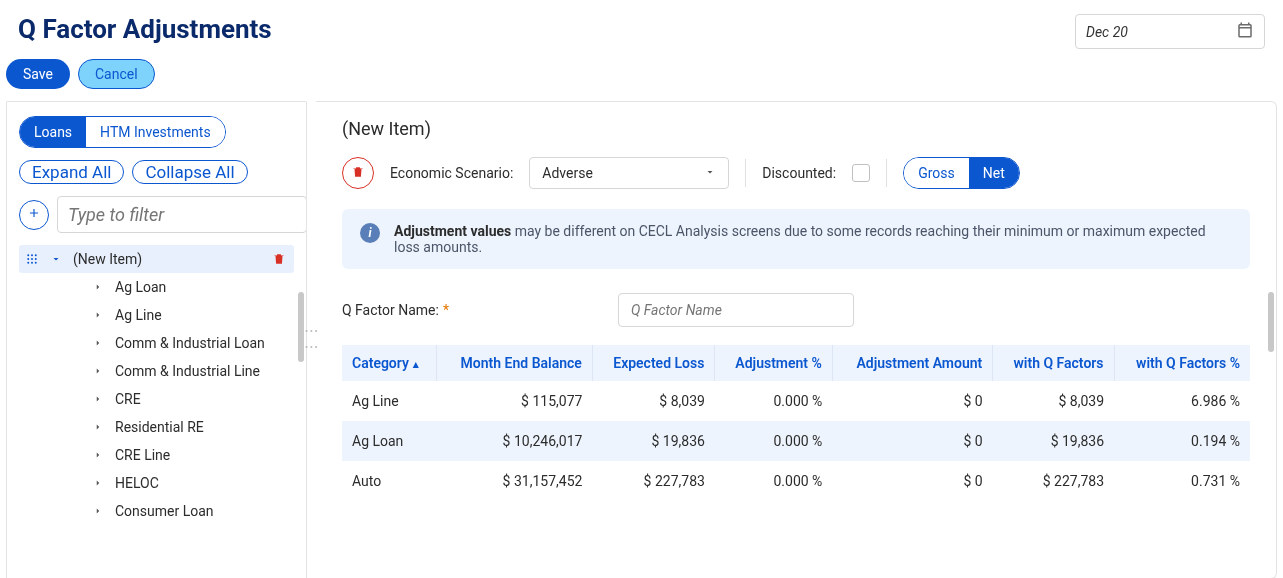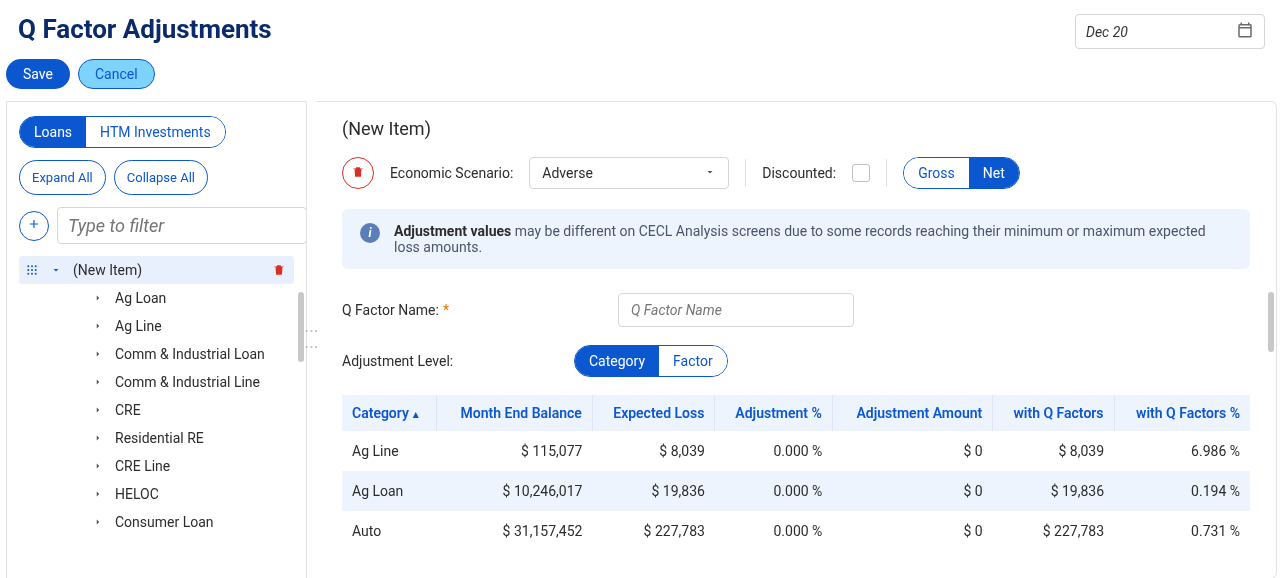--- a/index.html
+++ b/index.html
@@ -107,22 +107,22 @@
     display: flex;
     gap: 8px;
     margin-bottom: 12px;
     align-items: center;
   }
   .inline-btn {
     border: 1px solid #0b57d0;
     background: #fff;
     color: #0b57d0;
     border-radius: 18px;
-    padding: 9px 12px;
-    font-size: 13px;
+    padding: 1px 12px;
+    font-size: 17px;
     cursor: pointer;
     font-family: inherit;
   }
 
   .icon-circle {
     width: 30px; height: 30px;
     border: 1px solid #0b57d0;
     border-radius: 50%;
     display: flex; align-items: center; justify-content: center;
     color: #0b57d0;
@@ -489,27 +489,20 @@
       </div>
     </div>
 
     <div class="form-row">
       <span class="lbl">
         <span>Q Factor Name:</span><span class="req">*</span>
       </span>
       <input class="text-input" placeholder="Q Factor Name" style="">
     </div>
 
-    <div class="form-row">
-      <span class="lbl">Adjustment Level:</span>
-      <div class="seg">
-        <button class="active">Category</button>
-        <button>Factor</button>
-      </div>
-    </div>
 
     <table class="tbl">
       <thead>
         <tr>
           <th><span>Category</span><span class="sort-arrow">▴</span></th>
           <th>Month End Balance</th>
           <th>Expected Loss</th>
           <th>Adjustment %</th>
           <th>Adjustment Amount</th>
           <th>with Q Factors</th>

